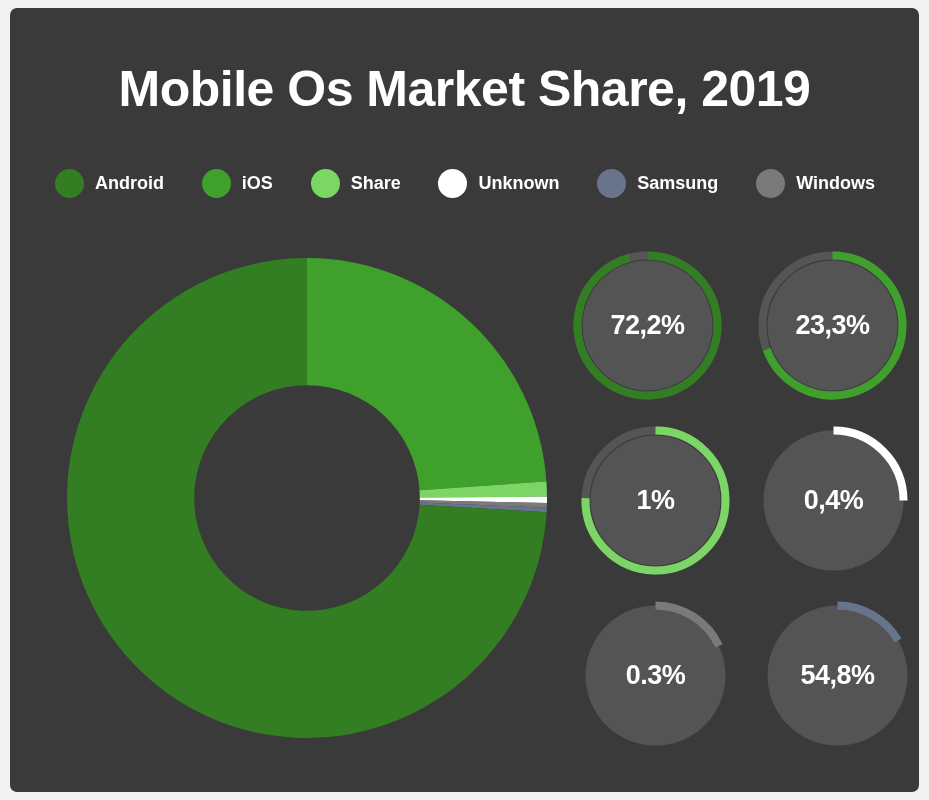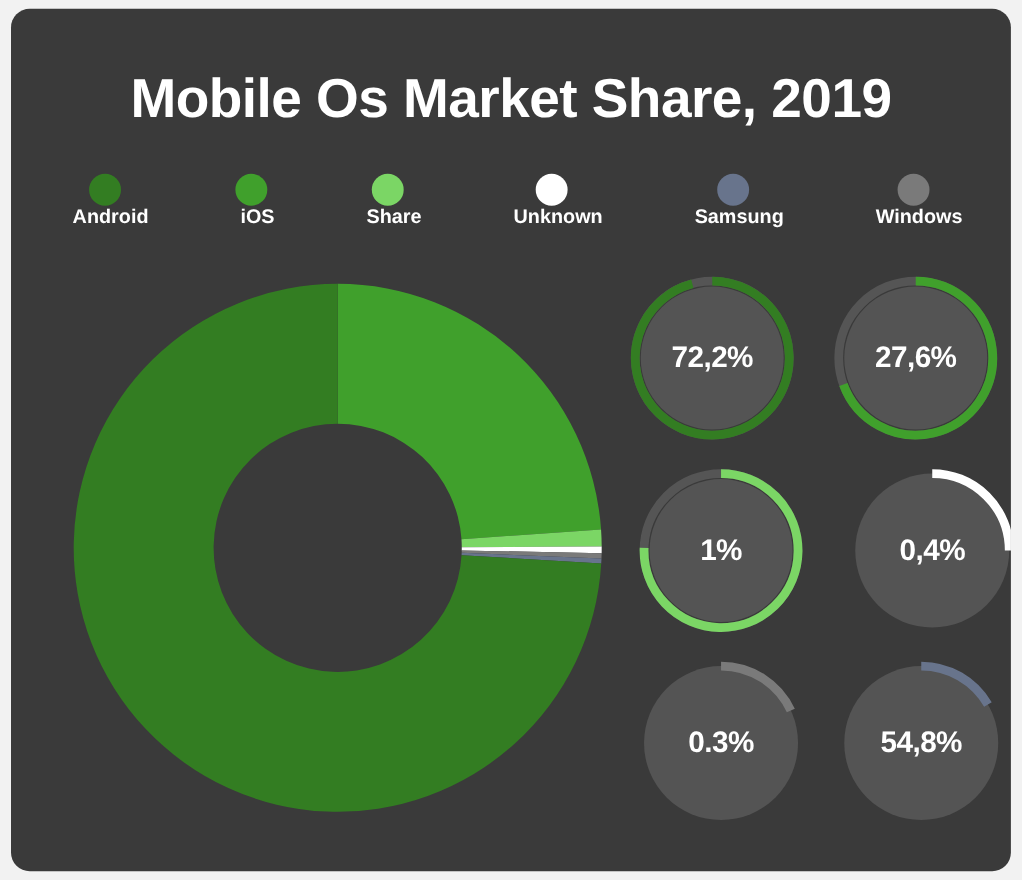--- a/index.html
+++ b/index.html
@@ -13,21 +13,21 @@
     overflow: hidden;
     font-family: "Liberation Sans", sans-serif;
   }
   #card {
     position: absolute;
     left: 10px;
     top: 8px;
     width: 909px;
     height: 784px;
     background: #3a3a3a;
-    border-radius: 17px;
+    border-radius: 7px;
     overflow: hidden;
   }
   #title {
     position: absolute;
     left: 0;
     top: 52px;
     width: 909px;
     text-align: center;
     color: #ffffff;
     font-size: 50px;
@@ -41,21 +41,20 @@
     top: 155px;
     width: 820px;
     height: 40px;
     display: flex;
     flex-direction: row;
     align-items: center;
     justify-content: space-between;
   }
   .legend-item {
     display: flex;
-    flex-direction: column;
     align-items: center;
     white-space: nowrap;
   }
   .legend-swatch {
     width: 29px;
     height: 29px;
     border-radius: 50%;
     flex: 0 0 auto;
   }
   .legend-label {
@@ -158,31 +157,31 @@
           <path d="M 77.5 7.5 A 70 70 0 1 1 59.382666842823554 9.885192159765225" fill="none" stroke="#337d22" stroke-width="8"></path>
         </svg>
         <div class="gauge-value">72,2%</div>
       </div>
       <div class="gauge" style="left: 185px; top: 0px;">
         <svg class="gauge-svg" width="155" height="155" viewBox="0 0 155 155">
           <circle cx="77.5" cy="77.5" r="65" fill="#545454"></circle>
           <circle cx="77.5" cy="77.5" r="70" fill="none" stroke="#555555" stroke-width="8"></circle>
           <path d="M 77.5 7.5 A 70 70 0 1 1 11.721516544986414 101.44141003279682" fill="none" stroke="#40a02c" stroke-width="8"></path>
         </svg>
-        <div class="gauge-value">27,6%</div>
+        <div class="gauge-value">23,3%</div>
       </div>
       <div class="gauge" style="left: 8px; top: 175px;">
         <svg class="gauge-svg" width="155" height="155" viewBox="0 0 155 155">
           <circle cx="77.5" cy="77.5" r="65" fill="#545454"></circle>
           <circle cx="77.5" cy="77.5" r="70" fill="none" stroke="#555555" stroke-width="8"></circle>
           <path d="M 77.5 7.5 A 70 70 0 1 1 7.542642108663301 75.05703523082494" fill="none" stroke="#7bd665" stroke-width="8"></path>
         </svg>
         <div class="gauge-value">1%</div>
       </div>
-      <div class="gauge" style="left: 200px; top: 175px;">
+      <div class="gauge" style="left: 186px; top: 175px;">
         <svg class="gauge-svg" width="155" height="155" viewBox="0 0 155 155">
           <circle cx="77.5" cy="77.5" r="70" fill="#545454"></circle>
           <path d="M 77.5 7.5 A 70 70 0 0 1 147.5 77.5" fill="none" stroke="#ffffff" stroke-width="8"></path>
         </svg>
         <div class="gauge-value">0,4%</div>
       </div>
       <div class="gauge" style="left: 8px; top: 350px;">
         <svg class="gauge-svg" width="155" height="155" viewBox="0 0 155 155">
           <circle cx="77.5" cy="77.5" r="70" fill="#545454"></circle>
           <path d="M 77.5 7.5 A 70 70 0 0 1 140.9415450925655 47.916721678151035" fill="none" stroke="#7a7a7a" stroke-width="8"></path>

